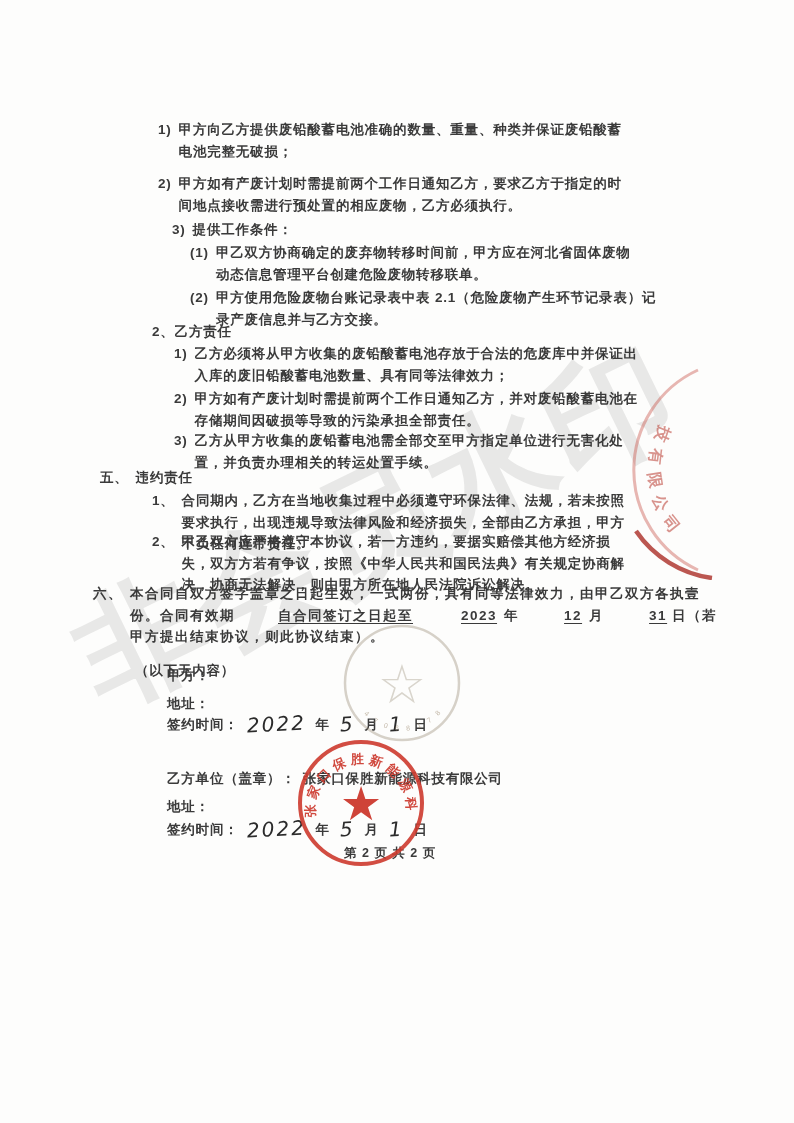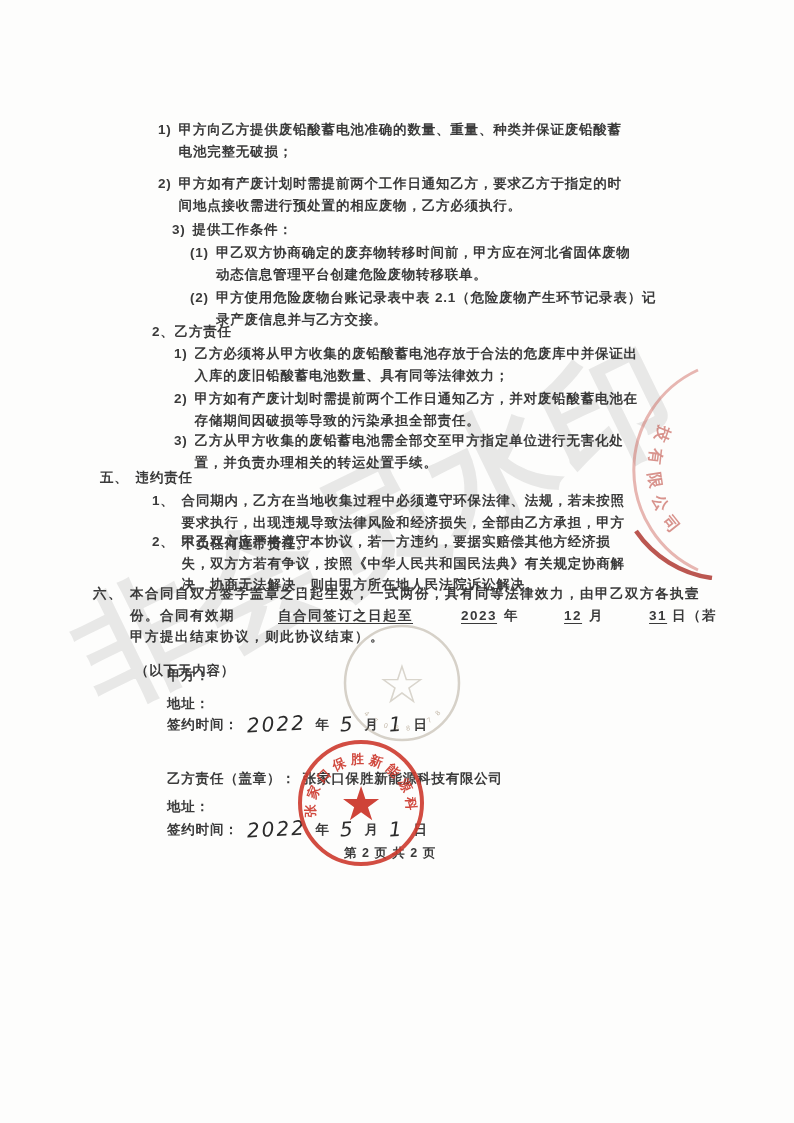--- a/index.html
+++ b/index.html
@@ -115,21 +115,21 @@
     <span>签约时间：</span>
     <span class="hw">2022</span>
     <span class="unit">年</span>
     <span class="hw">5</span>
     <span class="unit">月</span>
     <span class="hw">1</span>
     <span class="unit">日</span>
   </div>
 
   <div class="t li" style="left:167px;top:768px;">
-    <span class="num">乙方责任（盖章）：</span>
+    <span class="num">乙方单位（盖章）：</span>
     <span>张家口保胜新能源科技有限公司</span>
   </div>
   <div class="t li" style="left:167px;top:796px;">
     <span class="num">地址：</span>
   </div>
   <div class="t sign-row" style="left:167px;top:819px;">
     <span>签约时间：</span>
     <span class="hw">2022</span>
     <span class="unit">年</span>
     <span class="hw">5</span>

